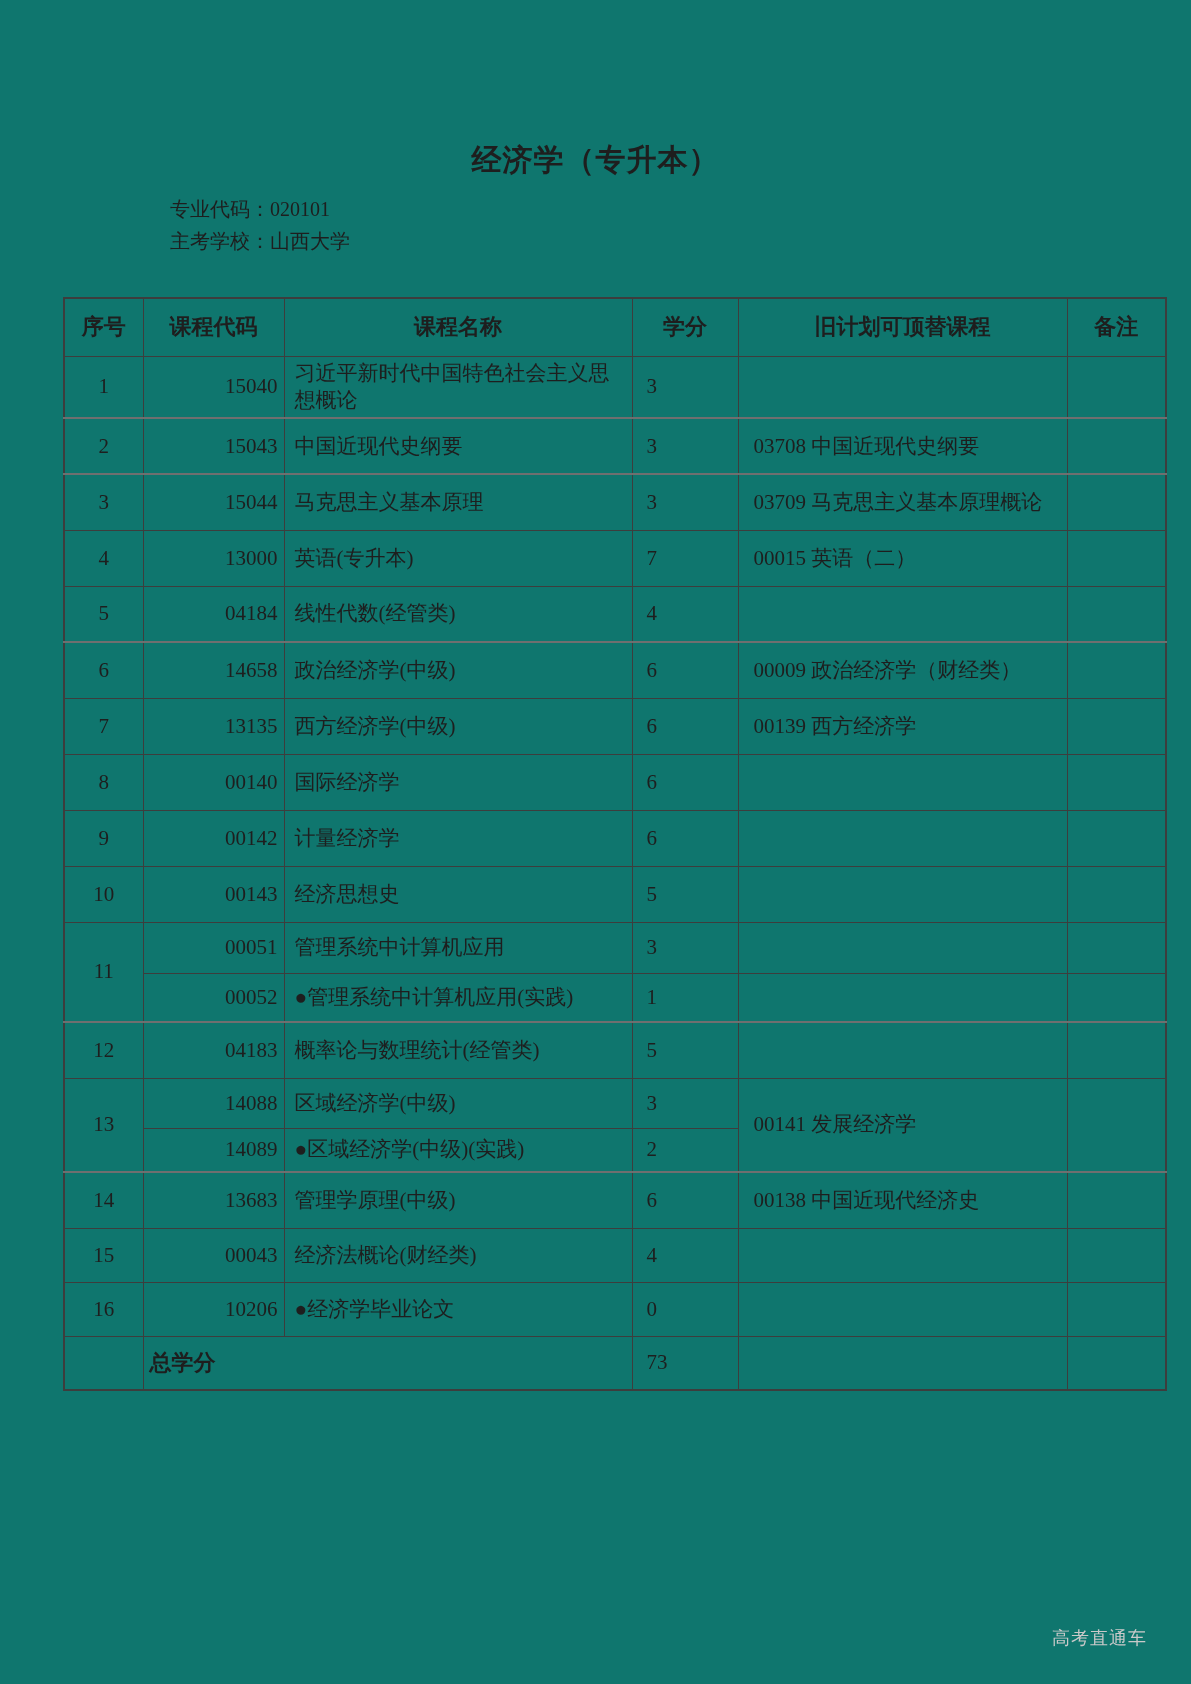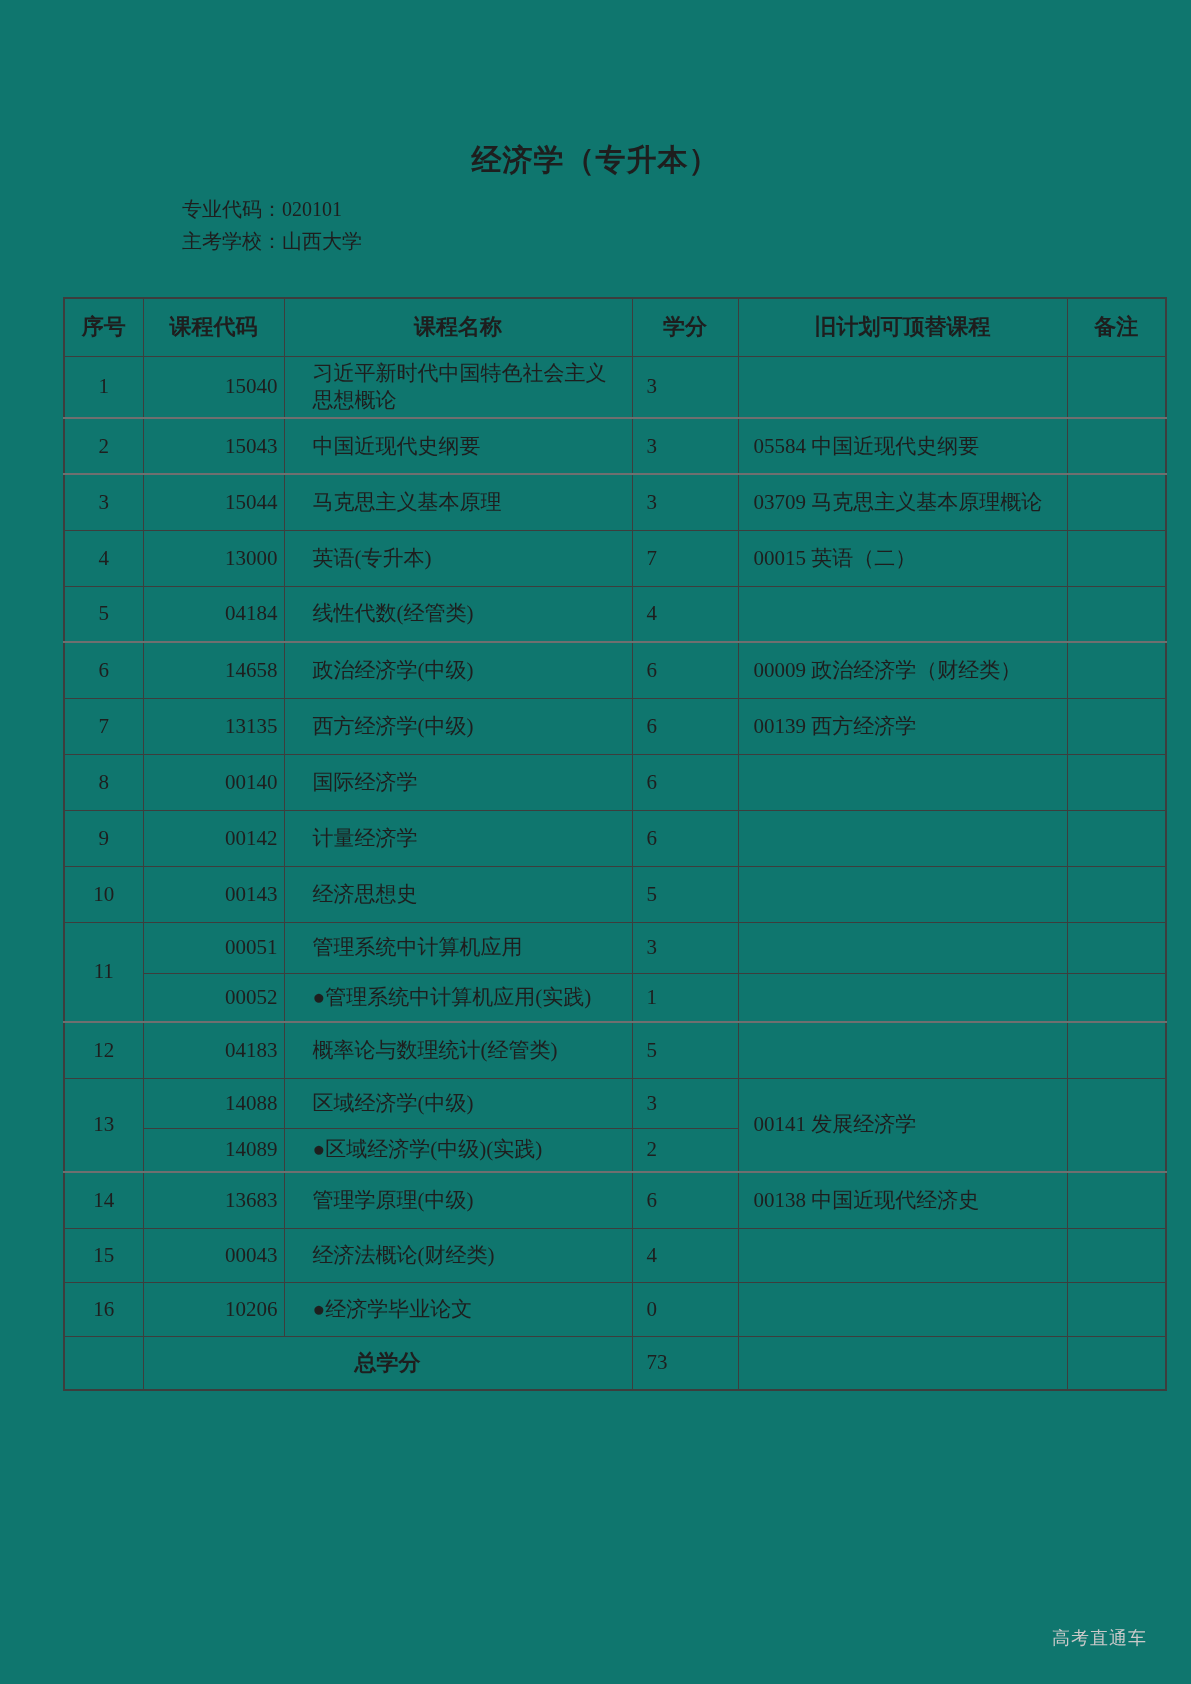--- a/index.html
+++ b/index.html
@@ -5,43 +5,43 @@
   html,body { margin:0; padding:0; background:#ffffff; }
   .page {
     position:relative; width:1191px; height:1684px; background:#0f766e;
     font-family:"Liberation Serif","DejaVu Serif",serif;
     color:#1e1e1e; overflow:hidden;
   }
   .title {
     position:absolute; top:140px; left:0; width:1191px; margin:0;
     text-align:center; font-size:30px; font-weight:600; letter-spacing:1px;
   }
-  .info { position:absolute; left:182px; font-size:20px; white-space:nowrap; }
+  .info { position:absolute; left:170px; font-size:20px; white-space:nowrap; }
   .info-code { top:196px; }
   .info-school { top:228px; }
 
   table.course {
     position:absolute; left:63px; top:297px;
     border-collapse:collapse; table-layout:fixed; width:1102px;
     font-size:21px; line-height:1.28;
     border:2px solid #3d3d3d;
   }
   .course th, .course td {
     border:1px solid #3d3d3d; vertical-align:middle;
     padding:2px 6px; overflow:hidden;
   }
   .course thead th { font-weight:700; font-size:22px; text-align:center; padding:4px 2px;margin-top:24px; }
   td.c-seq   { text-align:center; padding:2px 2px; }
   td.c-code  { text-align:right; padding-left:11px; }
-  td.c-name  { text-align:left; padding-left:28px; padding-right:8px; }
+  td.c-name  { text-align:left; padding-left:10px; padding-right:8px; }
   td.c-cred  { text-align:left; padding-left:14px; }
   td.c-rep   { text-align:left; padding-left:15px; padding-right:6px; }
   td.c-note  { }
   tr.sep td  { border-top:2px solid #6f6f6f; }
-  td.c-total { text-align:center; font-weight:700; font-size:22px; }
+  td.c-total { text-align:left; font-weight:700; font-size:22px; }
   .watermark {
     position:absolute; left:1052px; top:1626px;
     font-size:18px; color:#c9c9c9; letter-spacing:1px; white-space:nowrap;
   }
 </style>
 </head>
 <body>
 
 <div class="page">
 
@@ -76,21 +76,21 @@
         <td class="c-name">习近平新时代中国特色社会主义思想概论</td>
         <td class="c-cred">3</td>
         <td class="c-rep"></td>
         <td class="c-note"></td>
       </tr>
       <tr class="sep" style="height:56px">
         <td class="c-seq">2</td>
         <td class="c-code">15043</td>
         <td class="c-name">中国近现代史纲要</td>
         <td class="c-cred">3</td>
-        <td class="c-rep">05584 中国近现代史纲要</td>
+        <td class="c-rep">03708 中国近现代史纲要</td>
         <td class="c-note"></td>
       </tr>
       <tr class="sep" style="height:56px">
         <td class="c-seq">3</td>
         <td class="c-code">15044</td>
         <td class="c-name">马克思主义基本原理</td>
         <td class="c-cred">3</td>
         <td class="c-rep">03709 马克思主义基本原理概论</td>
         <td class="c-note"></td>
       </tr>

